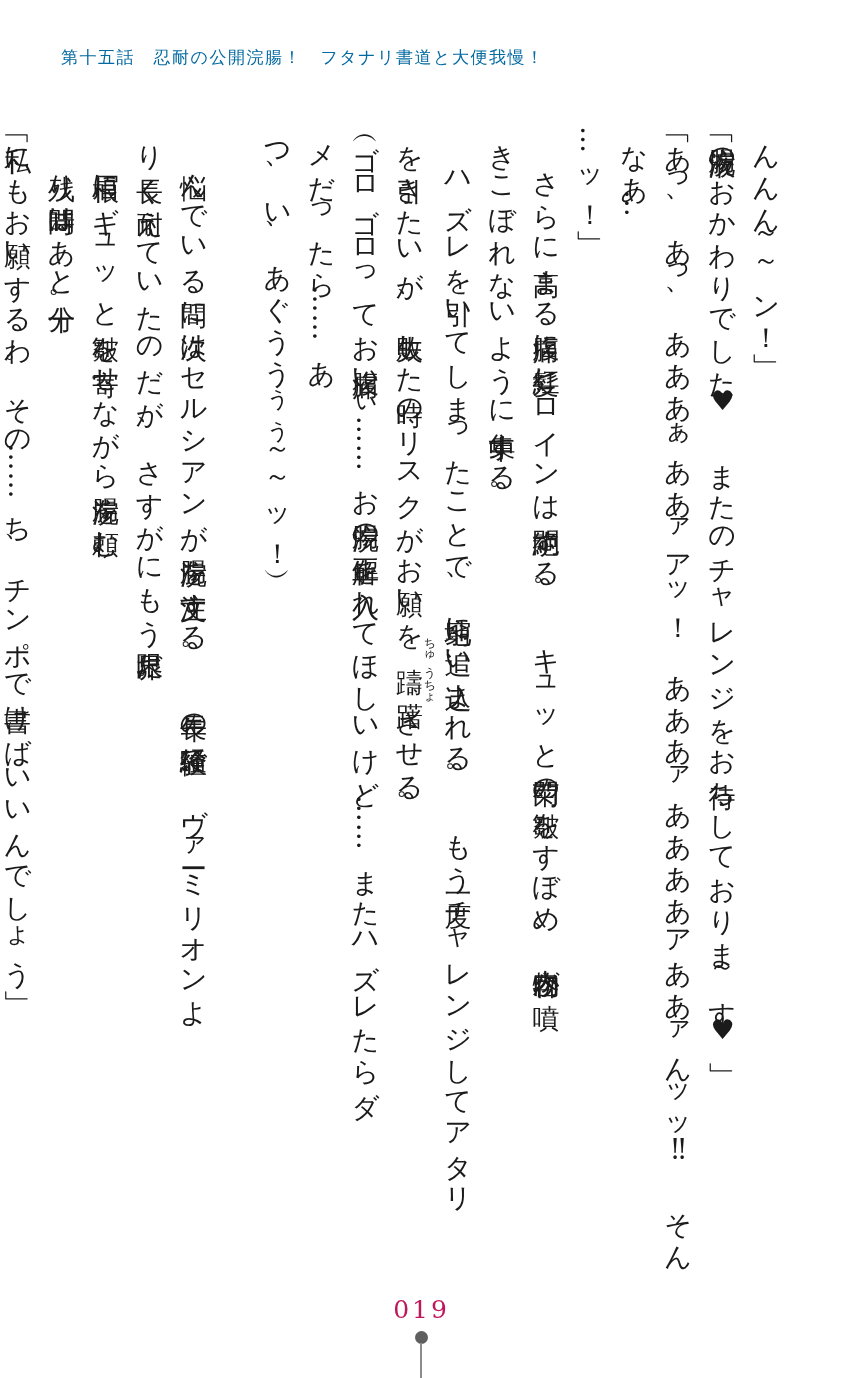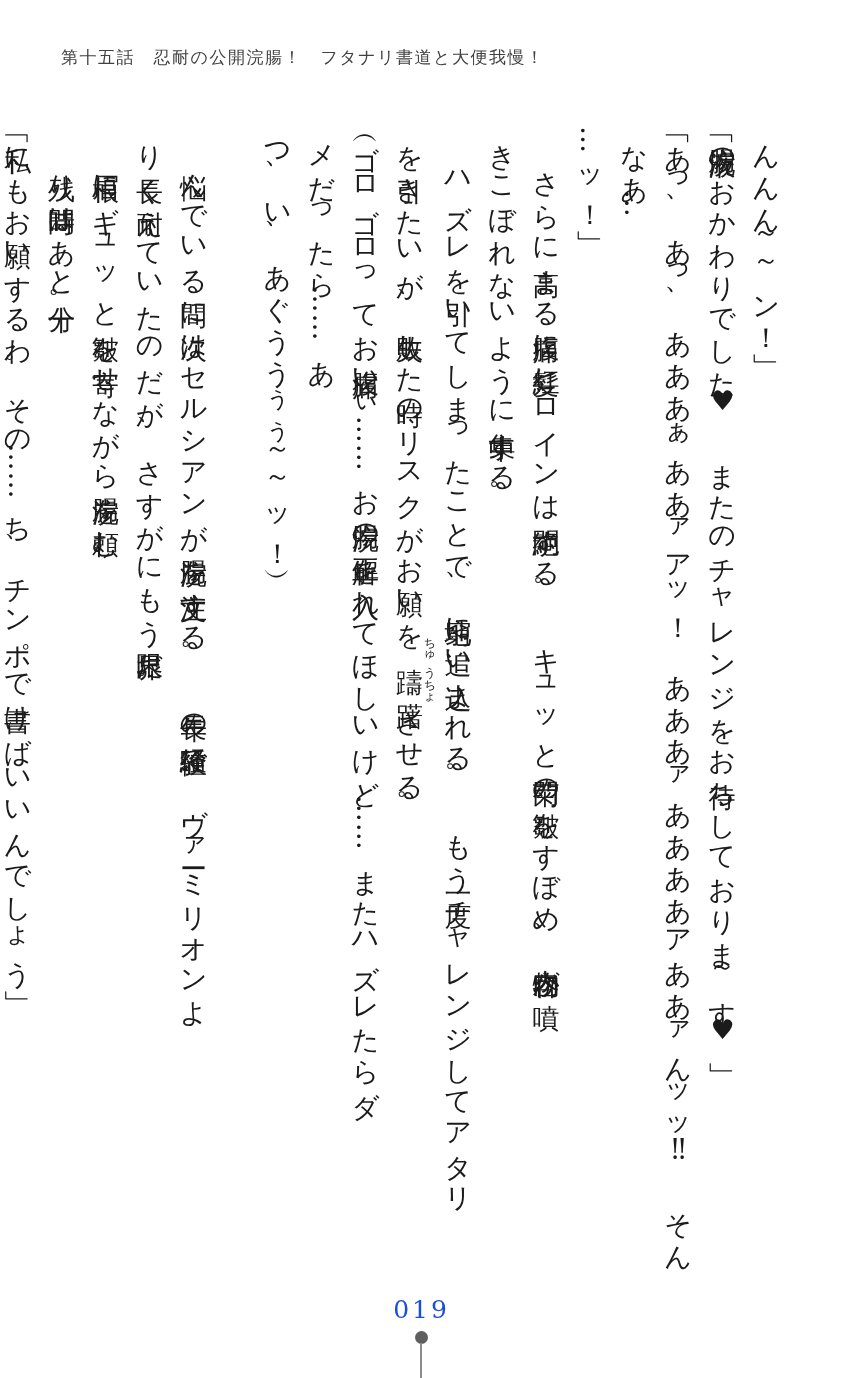--- a/index.html
+++ b/index.html
@@ -13,21 +13,21 @@
     background: #ffffff;
     overflow: hidden;
     font-family: "DejaVu Serif", "Liberation Serif", serif;
   }
   .chapter-header {
     position: absolute;
     left: 61px;
     top: 46px;
     font-size: 17px;
     letter-spacing: 1.5px;
-    color: #404040;
+    color: #0369a1;
     white-space: nowrap;
   }
   .text-block {
     position: absolute;
     top: 126px;
     right: 55px;
     height: 1140px;
     writing-mode: vertical-rl;
     text-orientation: mixed;
     font-size: 27px;
@@ -48,21 +48,21 @@
     line-height: 1;
   }
   .page-number {
     position: absolute;
     left: 0;
     right: 0;
     top: 1295px;
     text-align: center;
     font-size: 25px;
     letter-spacing: 3px;
-    color: #1d4ed8;
+    color: #be185d;
   }
   .footer-dot {
     position: absolute;
     left: 415px;
     top: 1331px;
     width: 13px;
     height: 13px;
     border-radius: 50%;
     background: #5f5f5f;
   }

